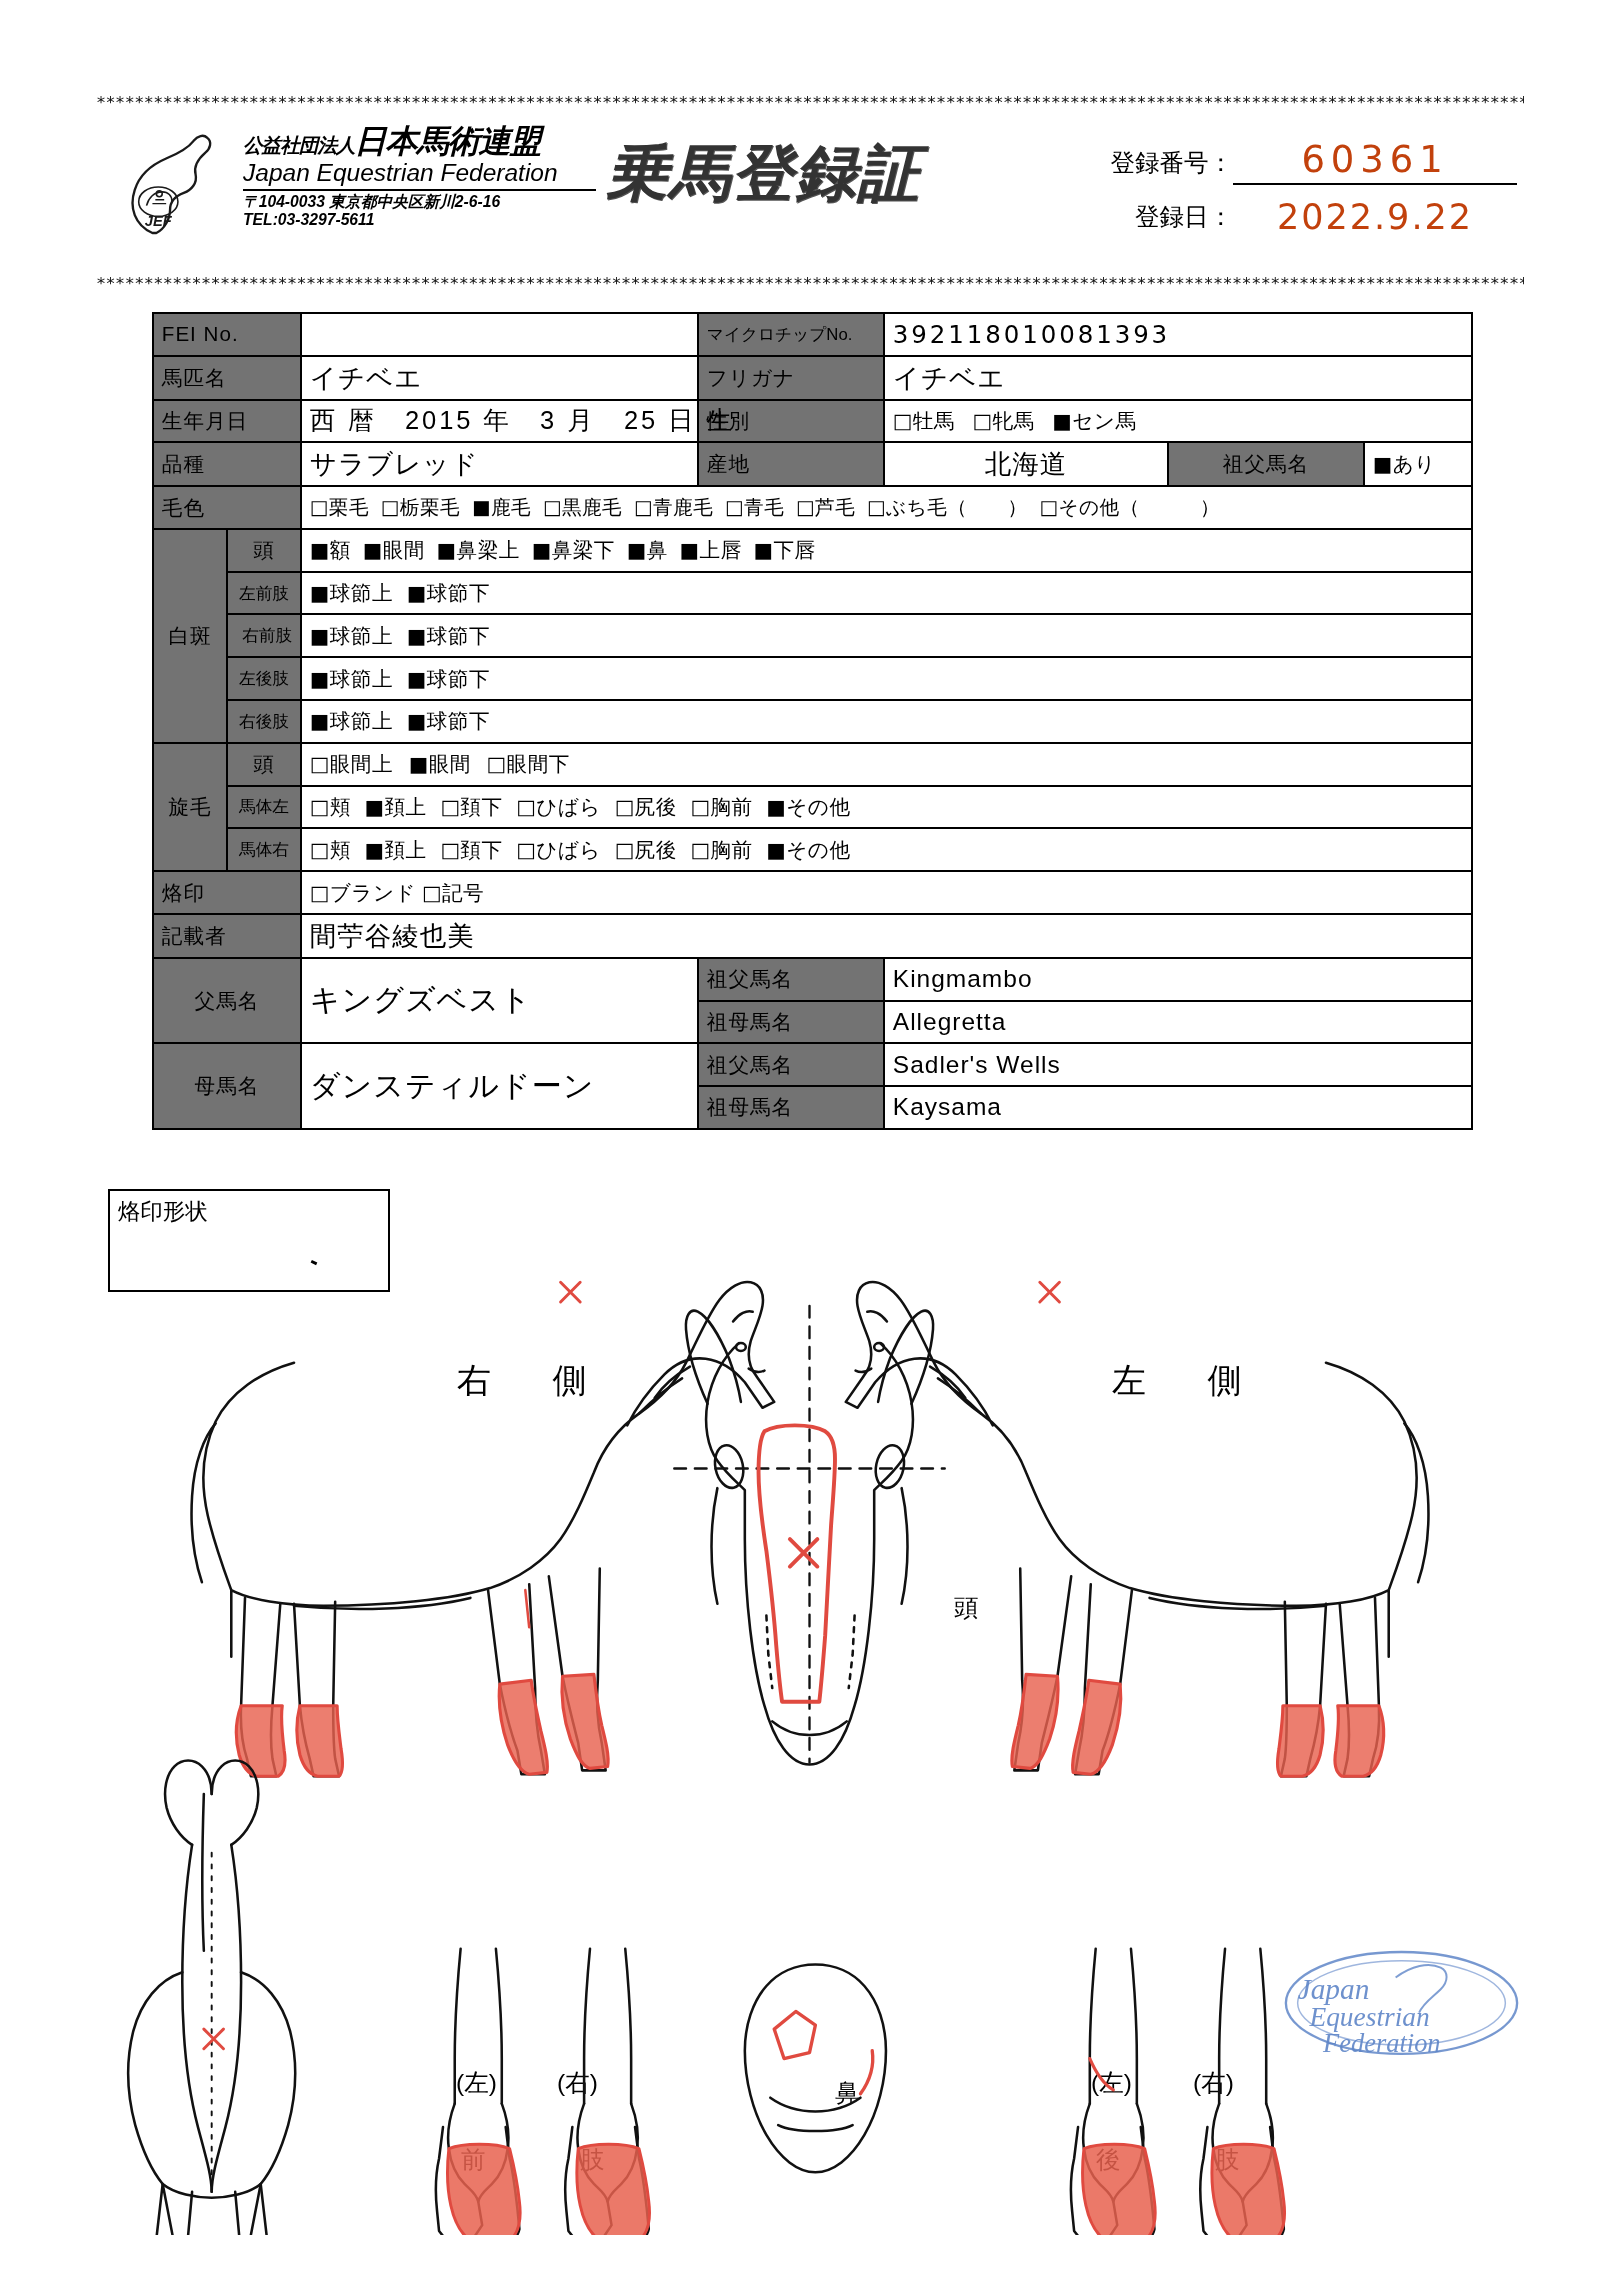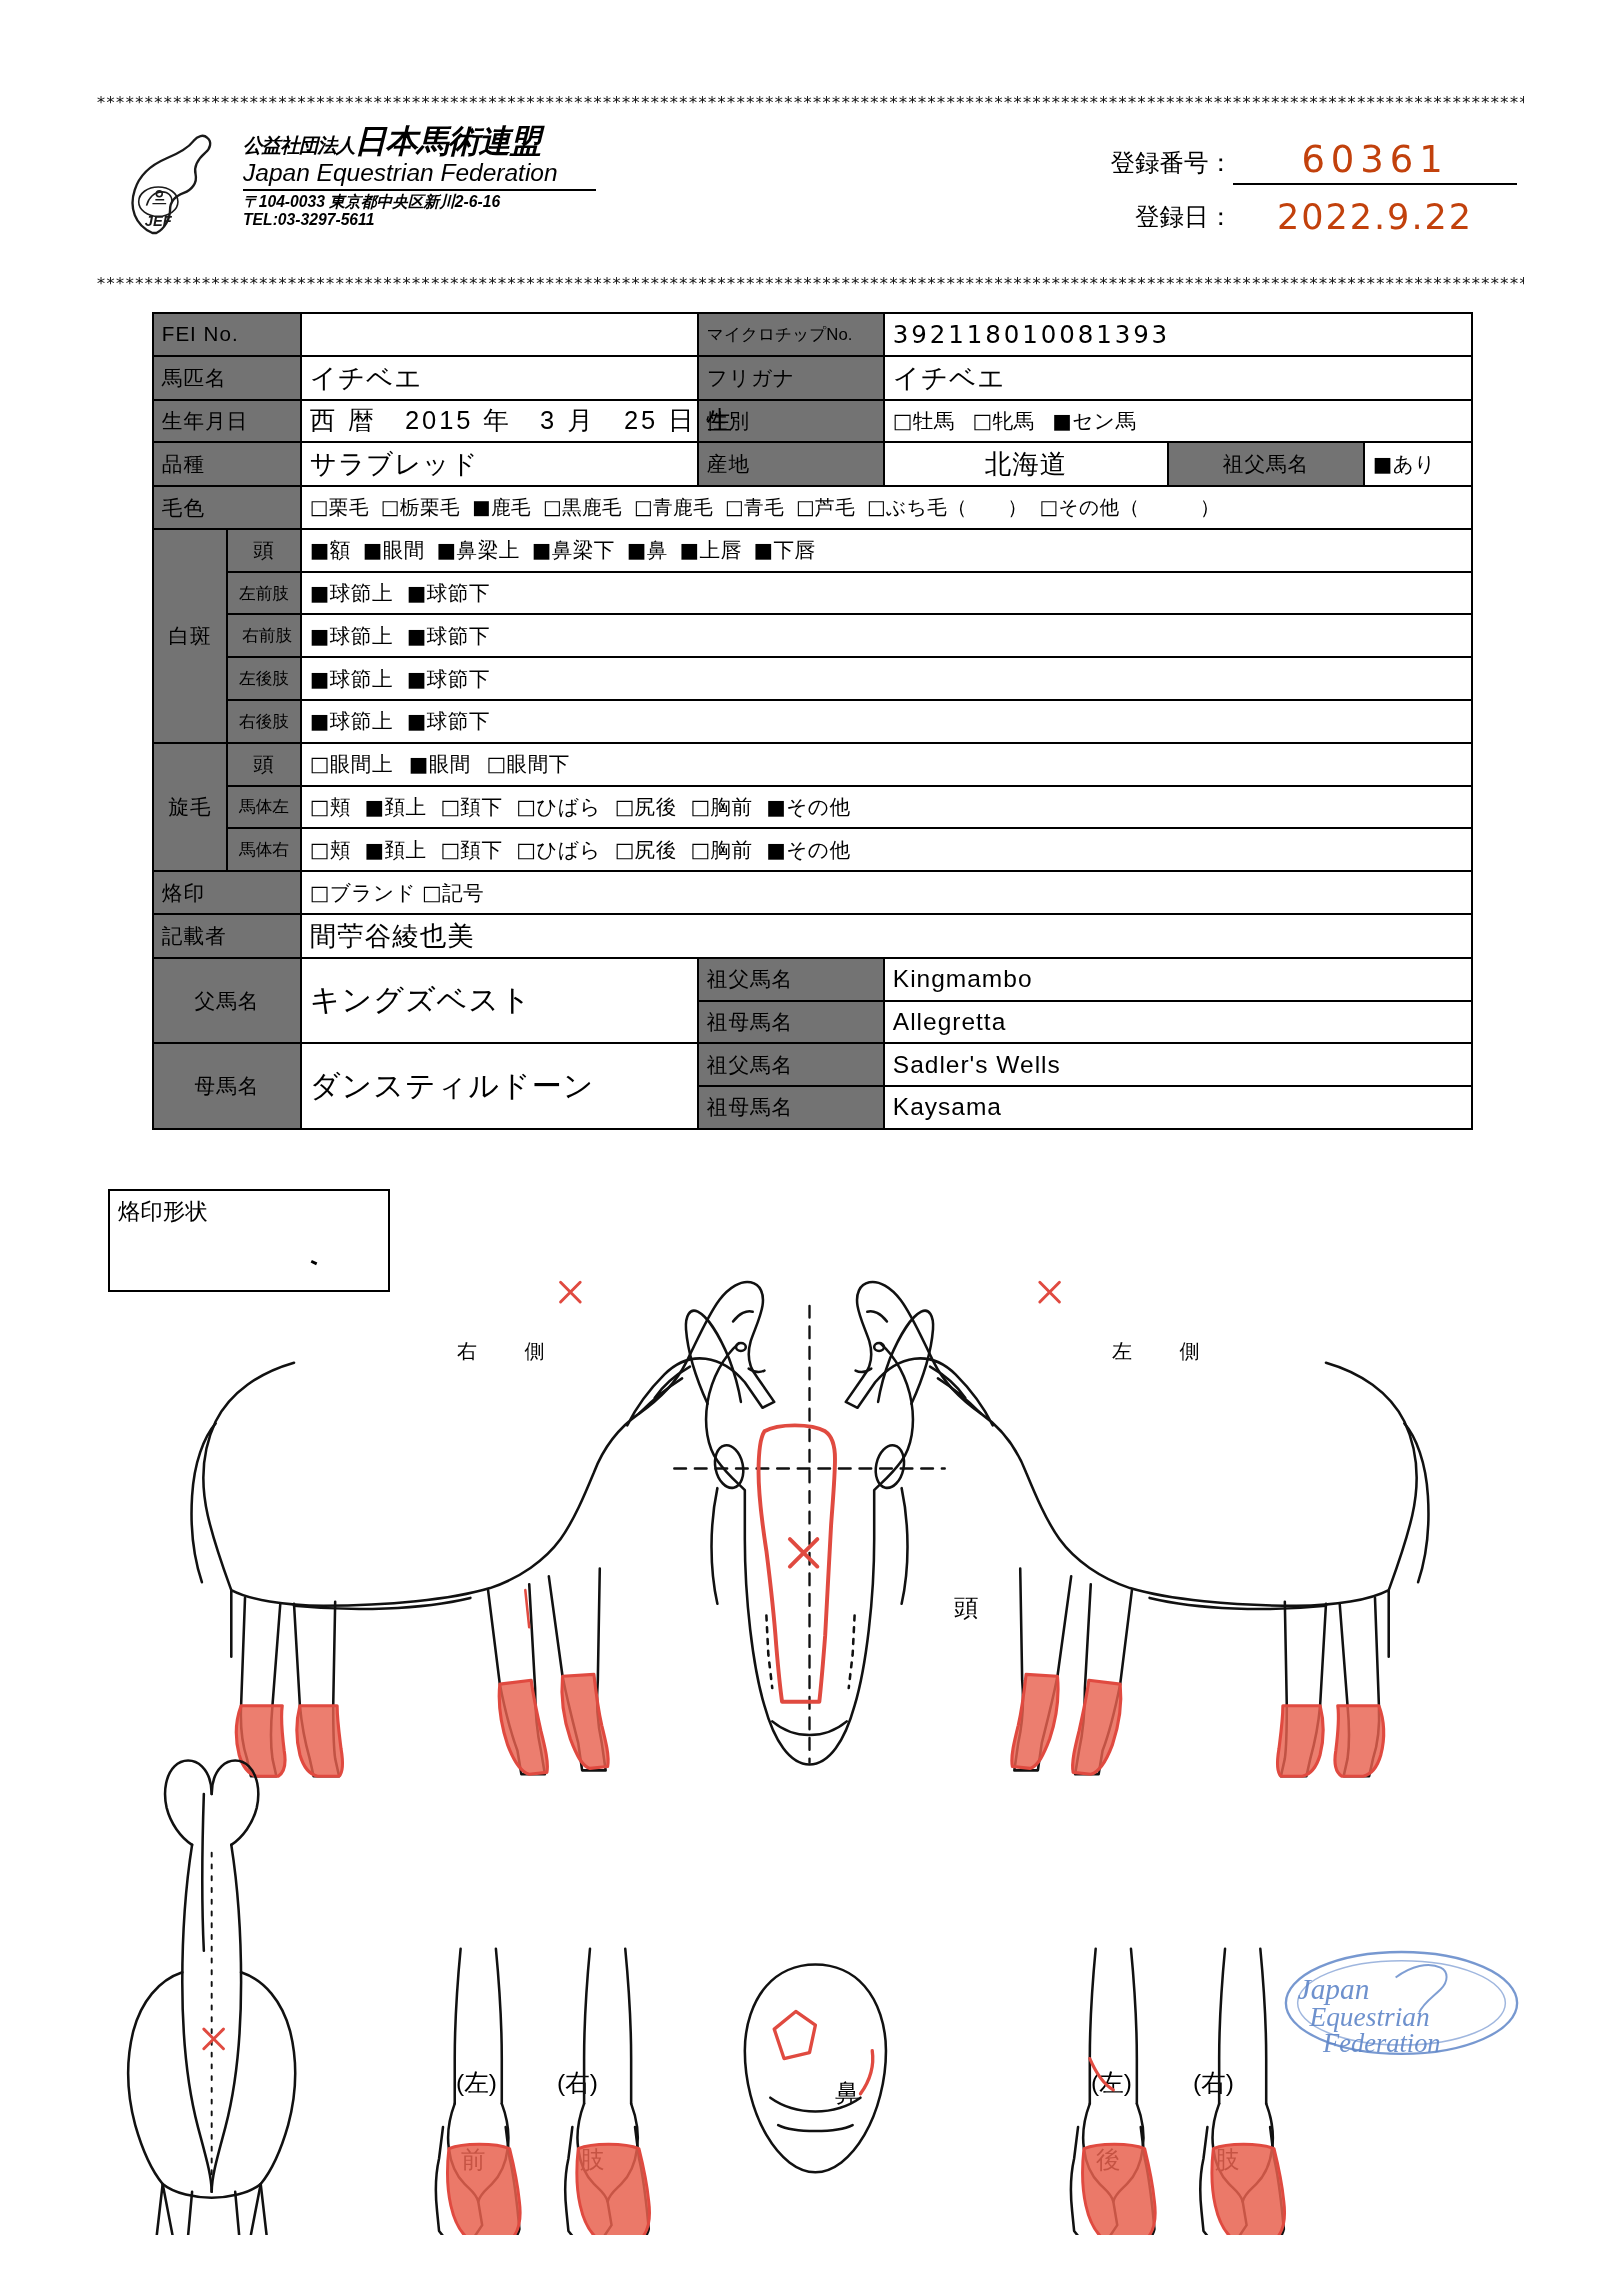--- a/index.html
+++ b/index.html
@@ -200,23 +200,24 @@
     position: absolute;
     left: 201px;
     top: 70px;
     width: 5.9px;
     height: 2.9px;
     background: #000;
     transform: rotate(25deg);
   }
   .diag-label {
     position: absolute;
-    font-size: 20px;
+    font-size: 34px;
     letter-spacing: 13.7px;
     white-space: nowrap;
+    margin-top: 20px;
   }
   .small-label {
     position: absolute;
     font-size: 24.5px;
     white-space: nowrap;
   }
   #diagram-svg {
     position: absolute;
     left: 0;
     top: 1245px;
@@ -256,20 +257,21 @@
       <div class="org-ja">
         <span class="small">公益社団法人</span><span class="big">日本馬術連盟</span>
       </div>
       <div class="org-en">Japan Equestrian Federation</div>
       <div class="org-addr">
         <div>〒104-0033 東京都中央区新川2-6-16</div>
         <div>TEL:03-3297-5611</div>
       </div>
     </div>
 
+    <div class="doc-title">乗馬登録証</div>
 
     <div class="reg-block">
       <div class="reg-row">
         <div class="reg-label">登録番号：</div>
         <div class="reg-value">60361</div>
       </div>
       <div class="reg-row date">
         <div class="reg-label">登録日：</div>
         <div class="reg-value">2022.9.22</div>
       </div>

